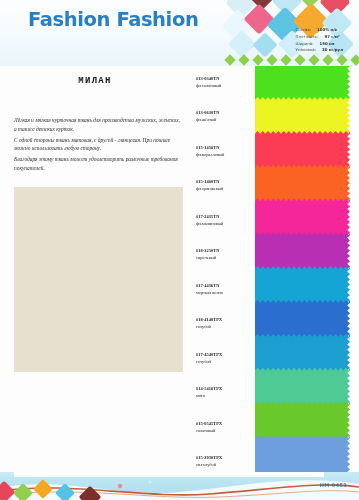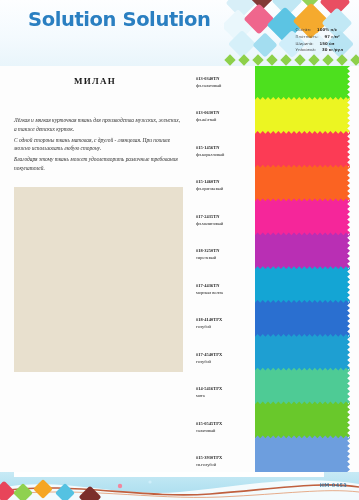--- a/index.html
+++ b/index.html
@@ -42,21 +42,21 @@
 
   
   .sheet {
     position:absolute; left:0; top:66px; width:359px; height:406px;
     background:#fdfdfd;
   }
 
   .title {
     position:absolute; left:0; top:10px; width:190px;
     text-align:center;
-    font-family:Liberation Serif, serif;
+    font-family:Liberation Mono, monospace;
     font-weight:bold; font-size:9px; letter-spacing:1.3px;
     color:#1a1a1a;
   }
 
   .desc {
     position:absolute; left:14px; top:50px; width:168px;
     font-family:"Liberation Serif", serif;
     font-style:italic; font-size:5.4px; line-height:1.62;
     color:#2e2e2e;
   }
@@ -136,21 +136,21 @@
         <rect x="58" y="56" width="8" height="8" transform="rotate(45 62 60)"></rect>
         <rect x="72" y="56" width="8" height="8" transform="rotate(45 76 60)"></rect>
         <rect x="86" y="56" width="8" height="8" transform="rotate(45 90 60)"></rect>
         <rect x="100" y="56" width="8" height="8" transform="rotate(45 104 60)"></rect>
         <rect x="114" y="56" width="8" height="8" transform="rotate(45 118 60)"></rect>
         <rect x="128" y="56" width="8" height="8" transform="rotate(45 132 60)"></rect>
       </g>
     </svg>
   </div>
 
-  <div class="brand">Solution Solution</div>
+  <div class="brand">Fashion Fashion</div>
 
   <div class="spec">
     <div>
       <span>Состав:</span><span class="v">100% п/э</span>
     </div>
     <div>
       <span>Плотность:</span><span class="v">97 г/м²</span>
     </div>
     <div>
       <span>Ширина:</span><span class="v">150 см</span>

